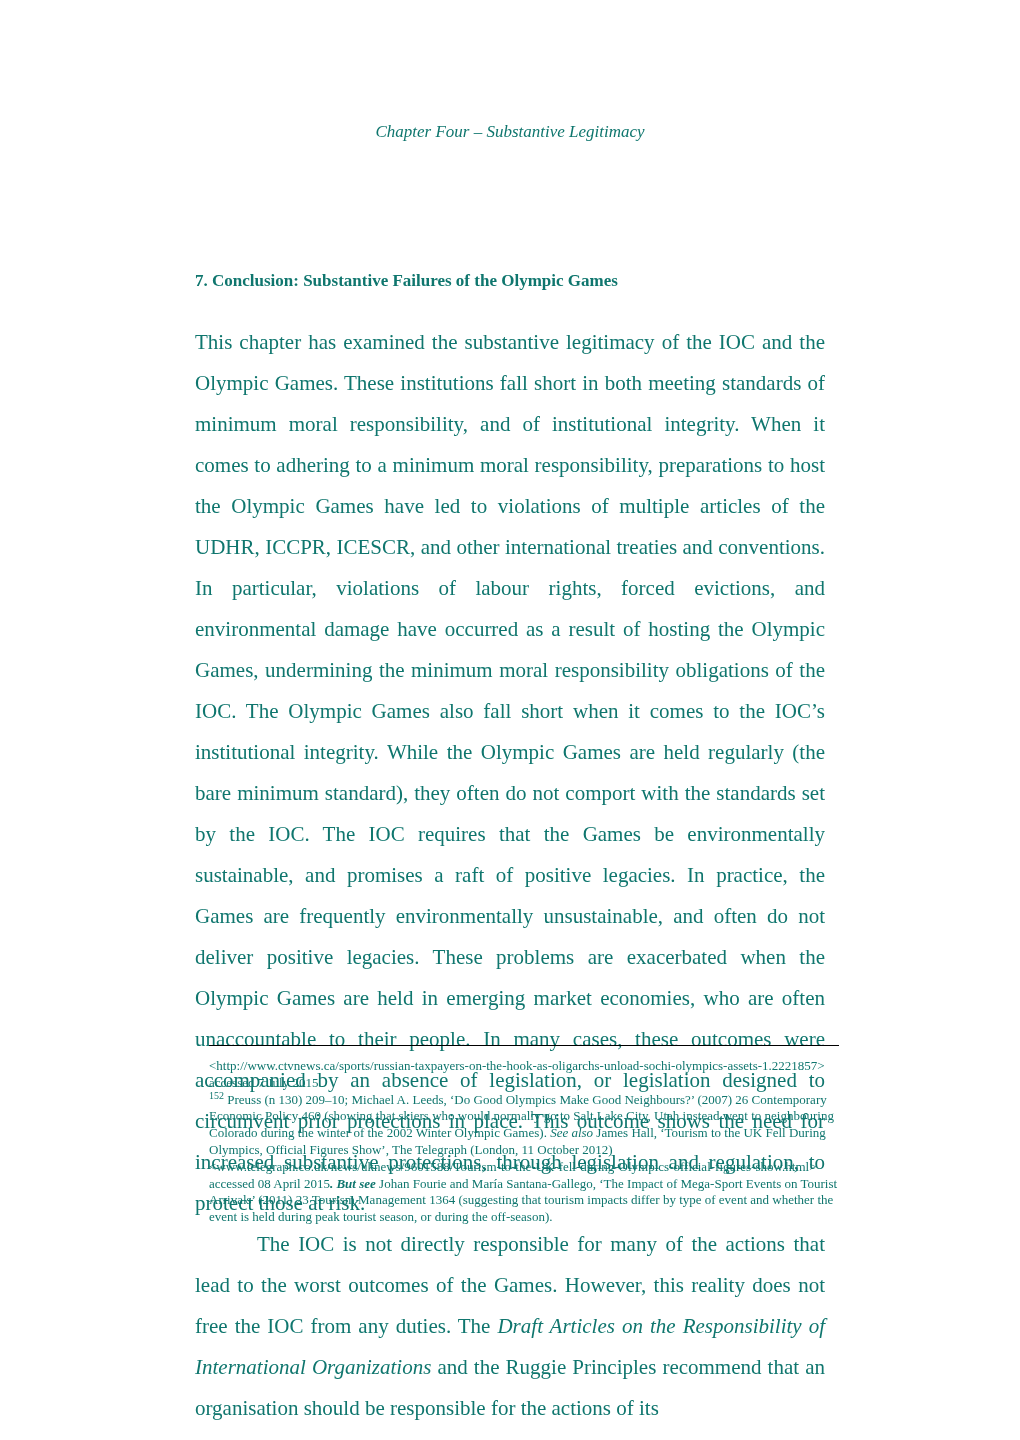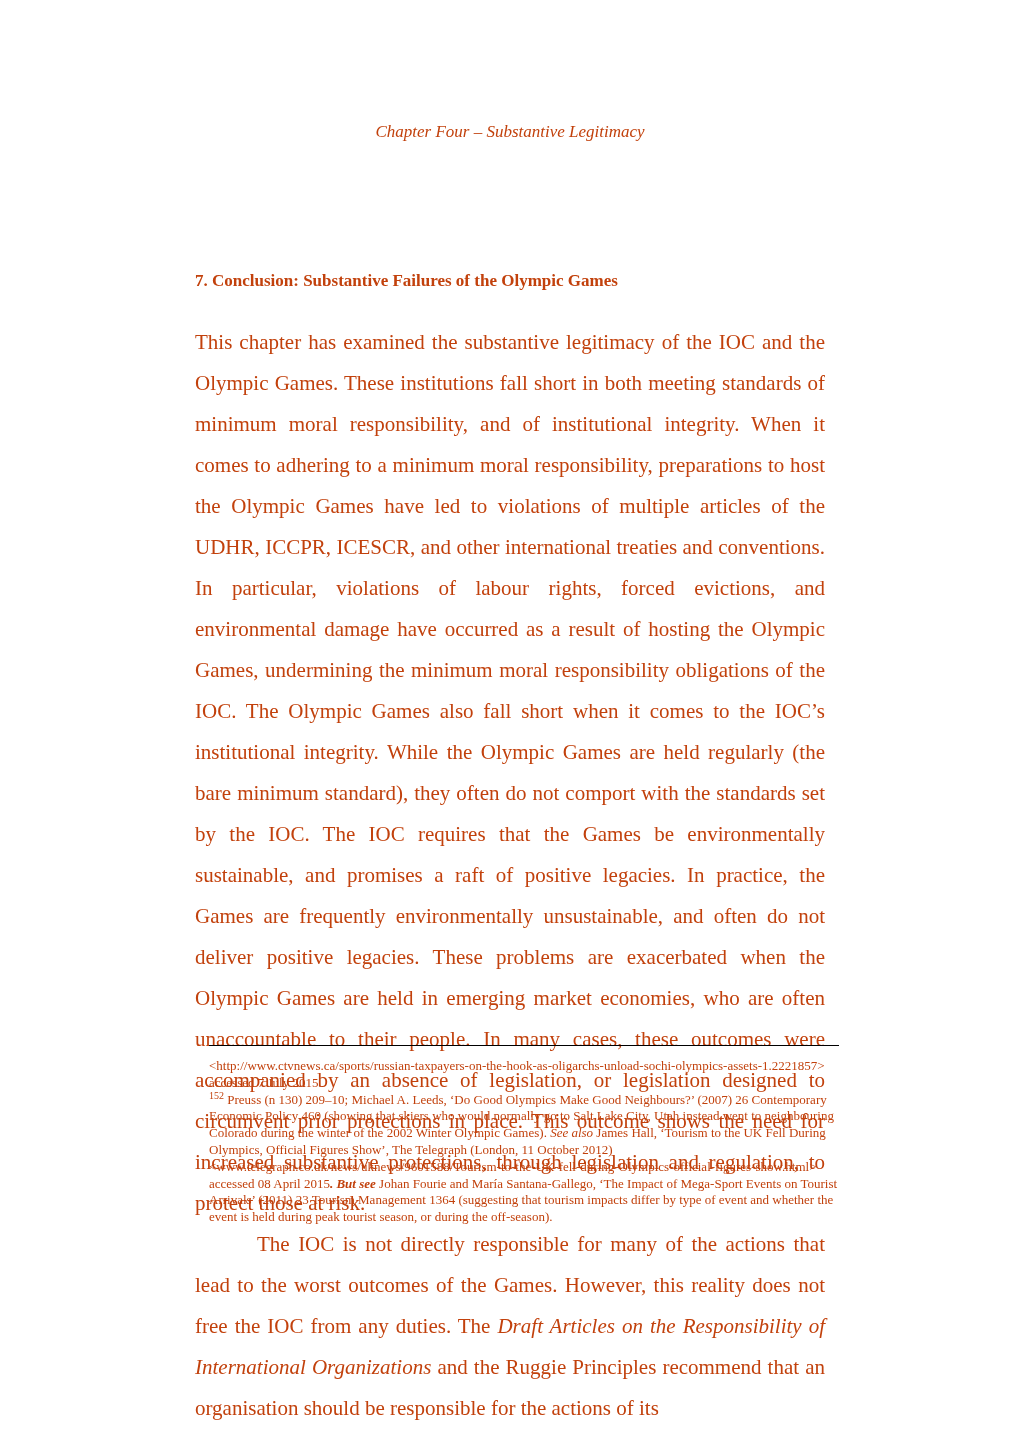--- a/index.html
+++ b/index.html
@@ -2,21 +2,21 @@
 <html><head>
 <meta charset="utf-8">
 <style>
   * { margin: 0; padding: 0; box-sizing: border-box; }
   html, body { background: #ffffff; }
   .page {
     position: relative;
     width: 1020px;
     height: 1440px;
     background: #ffffff;
-    color: #c2410c;
+    color: #0f766e;
     font-family: "Liberation Serif", serif;
     margin: 0 auto;
     overflow: hidden;
   }
   .running-header {
     position: absolute;
     top: 121px;
     left: 195px;
     width: 630px;
     text-align: center;

